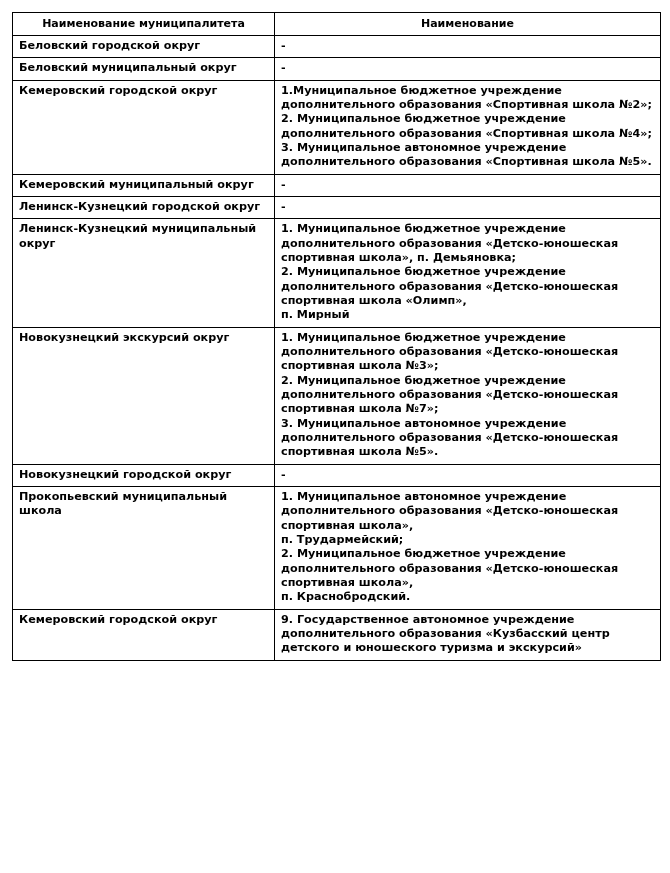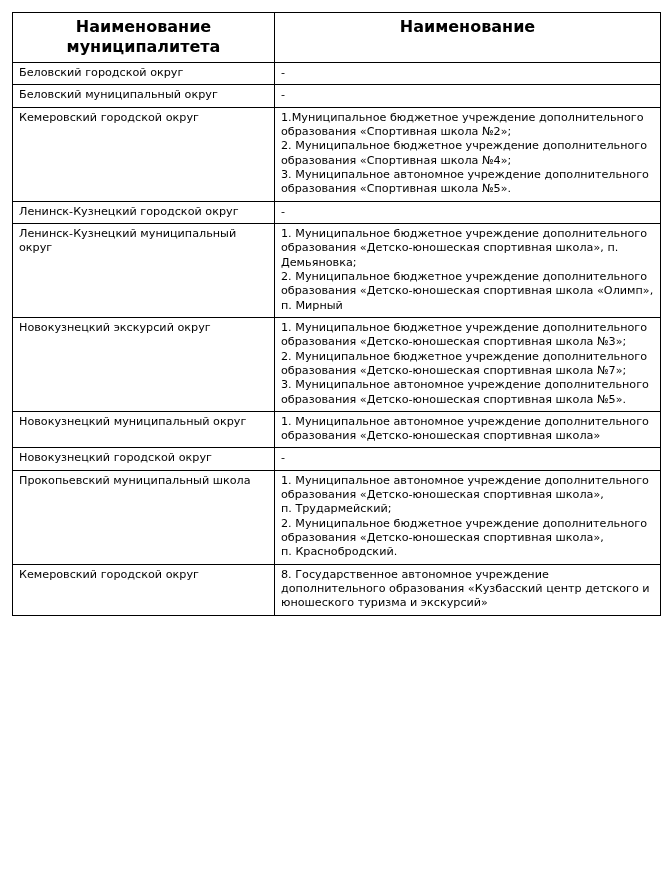--- a/index.html
+++ b/index.html
@@ -27,29 +27,29 @@
     font-size: 11.2px;
     line-height: 1.28;
   }
   table.doc-table col.c1 { width: 262px; }
   table.doc-table col.c2 { width: 386px; }
   table.doc-table th,
   table.doc-table td {
     border: 1px solid #000000;
     vertical-align: top;
     padding: 3px 6px 4px 6px;
-    font-weight: normal;
+    font-weight: bold;
     text-align: left;
   }
   table.doc-table thead th {
     font-weight: bold;
     text-align: center;
     padding-top: 4px;
     padding-bottom: 4px;
-    font-size: 16px;
+    font-size: 11px;
   }
   td.cell-name {
     white-space: pre-line;
   }
   td.cell-value {
     white-space: pre-line;
   }
 </style>
 </head>
 <body>
@@ -75,49 +75,49 @@
         <td class="cell-name">Беловский муниципальный округ</td>
         <td class="cell-value">-</td>
       </tr>
       <tr>
         <td class="cell-name">Кемеровский городской округ</td>
         <td class="cell-value">1.Муниципальное бюджетное учреждение дополнительного образования «Спортивная школа №2»;
 2. Муниципальное бюджетное учреждение дополнительного образования «Спортивная школа №4»;
 3. Муниципальное автономное учреждение дополнительного образования «Спортивная школа №5».</td>
       </tr>
       <tr>
+        <td class="cell-name">Кемеровский муниципальный округ</td>
+        <td class="cell-value">-</td>
+      </tr>
+      <tr>
         <td class="cell-name">Ленинск-Кузнецкий городской округ</td>
         <td class="cell-value">-</td>
       </tr>
       <tr>
         <td class="cell-name">Ленинск-Кузнецкий муниципальный округ</td>
         <td class="cell-value">1. Муниципальное бюджетное учреждение дополнительного образования «Детско-юношеская спортивная школа», п. Демьяновка;
 2. Муниципальное бюджетное учреждение дополнительного образования «Детско-юношеская спортивная школа «Олимп»,
 п. Мирный</td>
       </tr>
       <tr>
         <td class="cell-name">Новокузнецкий экскурсий округ</td>
         <td class="cell-value">1. Муниципальное бюджетное учреждение дополнительного образования «Детско-юношеская спортивная школа №3»;
 2. Муниципальное бюджетное учреждение дополнительного образования «Детско-юношеская спортивная школа №7»;
 3. Муниципальное автономное учреждение дополнительного образования «Детско-юношеская спортивная школа №5».</td>
       </tr>
       <tr>
-        <td class="cell-name">Новокузнецкий муниципальный округ</td>
-        <td class="cell-value">1. Муниципальное автономное учреждение дополнительного образования «Детско-юношеская спортивная школа»</td>
-      </tr>
-      <tr>
         <td class="cell-name">Новокузнецкий городской округ</td>
         <td class="cell-value">-</td>
       </tr>
       <tr>
         <td class="cell-name">Прокопьевский муниципальный школа</td>
         <td class="cell-value">1. Муниципальное автономное учреждение дополнительного образования «Детско-юношеская спортивная школа»,
 п. Трудармейский;
 2. Муниципальное бюджетное учреждение дополнительного образования «Детско-юношеская спортивная школа»,
 п. Краснобродский.</td>
       </tr>
       <tr>
         <td class="cell-name">Кемеровский городской округ</td>
-        <td class="cell-value">8. Государственное автономное учреждение дополнительного образования «Кузбасский центр детского и юношеского туризма и экскурсий»</td>
+        <td class="cell-value">9. Государственное автономное учреждение дополнительного образования «Кузбасский центр детского и юношеского туризма и экскурсий»</td>
       </tr>
     </tbody>
   </table>
 </div>
 
 </body></html>

